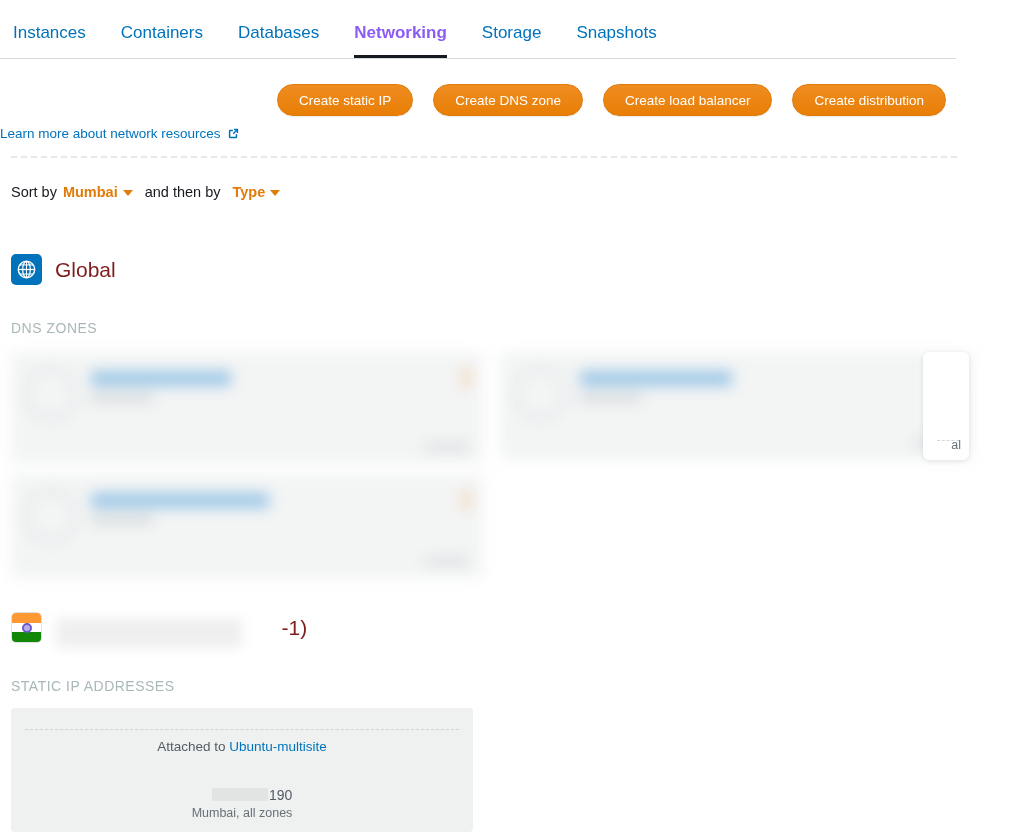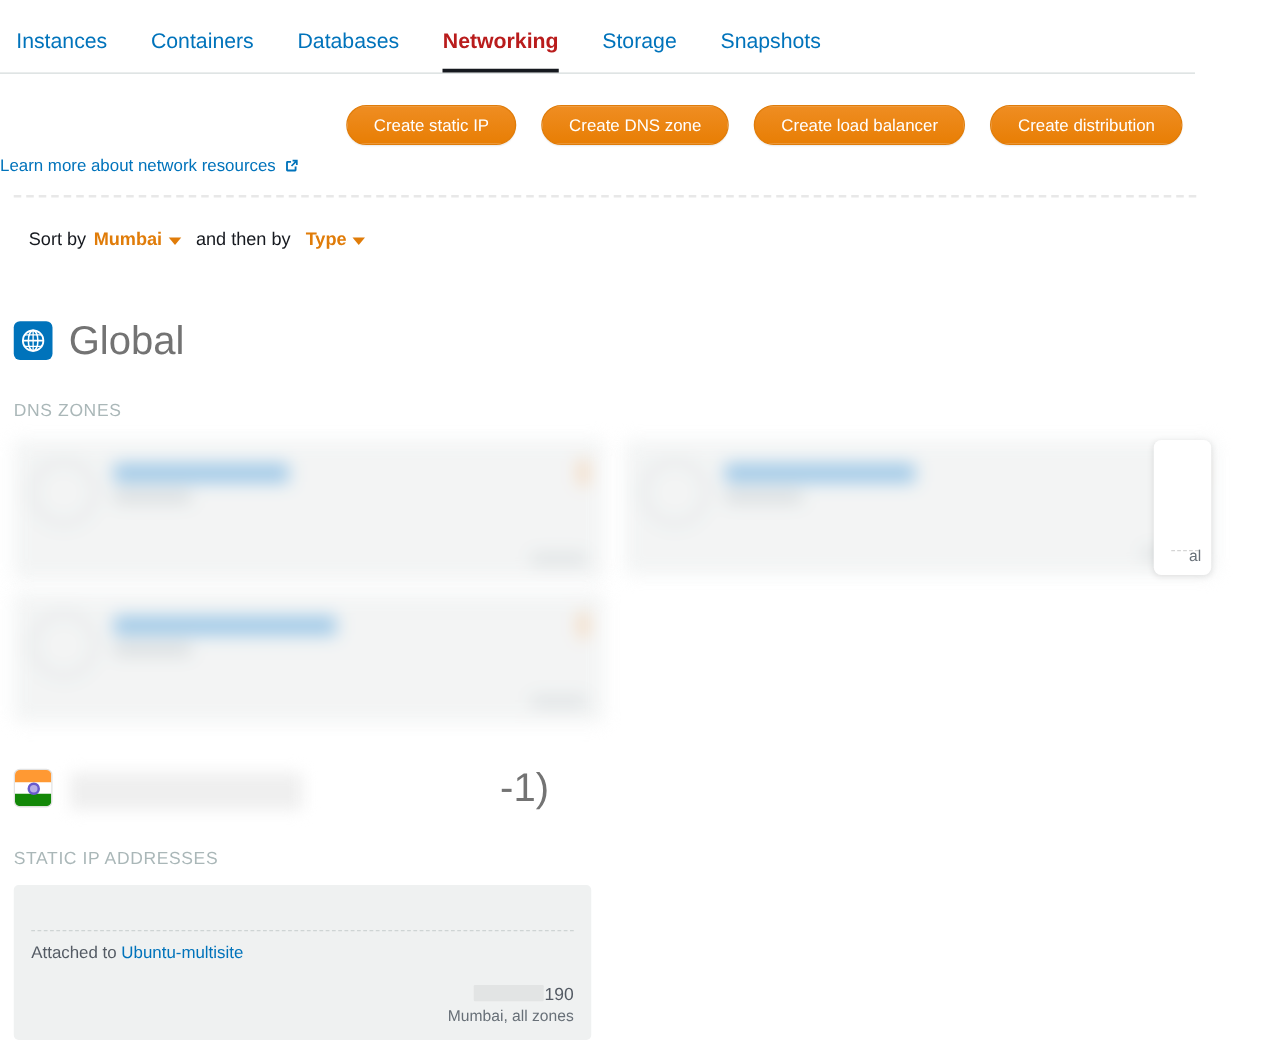--- a/index.html
+++ b/index.html
@@ -16,21 +16,21 @@
   .tabbar {
     position: absolute; top: 20px; left: 0; width: 956px; height: 39px;
     border-bottom: 1px solid #d5dbdb;
     display: flex; align-items: flex-start; padding-left: 13px;
   }
   .tab {
     position: relative; font-size: 17px; color: #0073bb;
     padding: 0 0 11px 0; margin-right: 35px; cursor: pointer;
     white-space: nowrap; line-height: 26px;
   }
-  .tab.active { color: #b91c1c; font-weight: bold; }
+  .tab.active { color: #8b5cf6; font-weight: bold; }
   .tab.active::after {
     content: ""; position: absolute; left: 0; right: 0; bottom: -1px;
     height: 3px; background: #16191f;
   }
 
   
   .actions {
     position: absolute; top: 84px; left: 0; width: 956px;
     display: flex; justify-content: flex-end; gap: 20px; padding-right: 10px;
   }
@@ -54,36 +54,36 @@
   .ext-icon { display: inline-block; width: 13px; height: 13px; }
 
   .divider-dashed {
     position: absolute; top: 156px; left: 11px; width: 946px; height: 0;
     border-top: 2px dashed #e8e8e8;
   }
 
   
   .sortrow {
     position: absolute; top: 184px; left: 11px;
-    font-size: 14.5px; color: #545b64; display: flex; align-items: center; margin-left: 12px;
+    font-size: 14.5px; color: #545b64; display: flex; align-items: center;
   }
   .sortrow .lbl { color:#16191f; }
   .sort-sel {
     color: #e07c09; font-weight: bold; cursor: pointer; margin: 0 4px 0 6px;
     display: inline-flex; align-items: center; gap: 5px;
   }
   .caret {
     display:inline-block; width:0; height:0;
     border-left: 5px solid transparent; border-right: 5px solid transparent;
     border-top: 6px solid #e07c09; position: relative; top:1px;
   }
 
   
   .region-head { position: absolute; display:flex; align-items:center; gap:13px; }
-  .region-title { font-size: 32px; color: #737373; font-weight: normal; }
+  .region-title { font-size: 21px; color: #7f1d1d; font-weight: normal; }
 
   .globe-icon {
     width: 31px; height: 31px; border-radius: 5px; background: #0073bb;
     display:flex; align-items:center; justify-content:center; flex: none;
   }
   .flag-icon {
     width: 31px; height: 31px; border-radius: 5px; overflow: hidden;
     flex:none; border: 1px solid #e2e2e2; position: relative; background:#fff;
   }
   .flag-icon .band { position:absolute; left:0; right:0; height:33.34%; }
@@ -117,22 +117,23 @@
   .card-sub { font-size: 13px; color: #687078; margin-top: 4px; }
   .kebab {
     width: 20px; flex:none; display:flex; flex-direction:column; align-items:center;
     gap: 3px; padding-top: 6px; cursor: pointer;
   }
   .kebab i { width: 4px; height: 4px; border-radius: 50%; background: #ec7211; display:block; }
 
   .card-foot {
     position: absolute; left: 14px; right: 14px; bottom: 10px;
     border-top: 1px dashed #ced4d4; padding-top: 9px;
-    display: flex; align-items: flex-start; justify-content: space-between;
+    display: flex; align-items: center; justify-content: space-between;
     font-size: 13.5px;
+    flex-direction: column;
   }
   .attached { color: #545b64; white-space: nowrap; }
   .attached a { color: #0073bb; text-decoration: none; cursor: pointer; }
   .foot-right { text-align: right; line-height: 1.35; margin-top: 32px; }
   .ip-line { font-size: 14px; color: #545b64; white-space: nowrap; }
   .ip-masked {
     display:inline-block; width: 56px; height: 13px; background:#e2e4e4;
     vertical-align: -1px; margin-right: 1px; border-radius:1px;
   }
   .zone-line { font-size: 12.5px; color: #687078; white-space: nowrap; }

